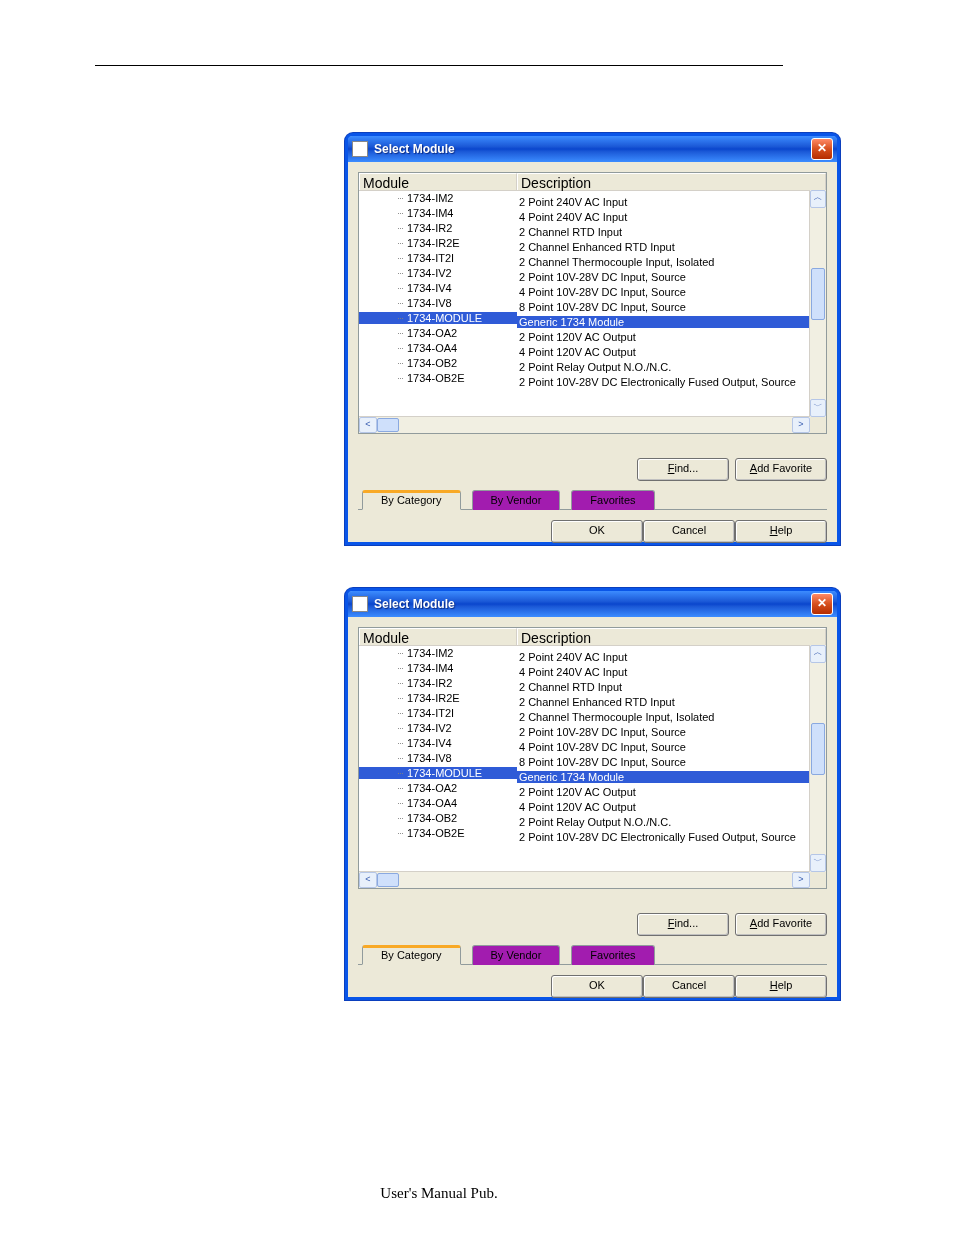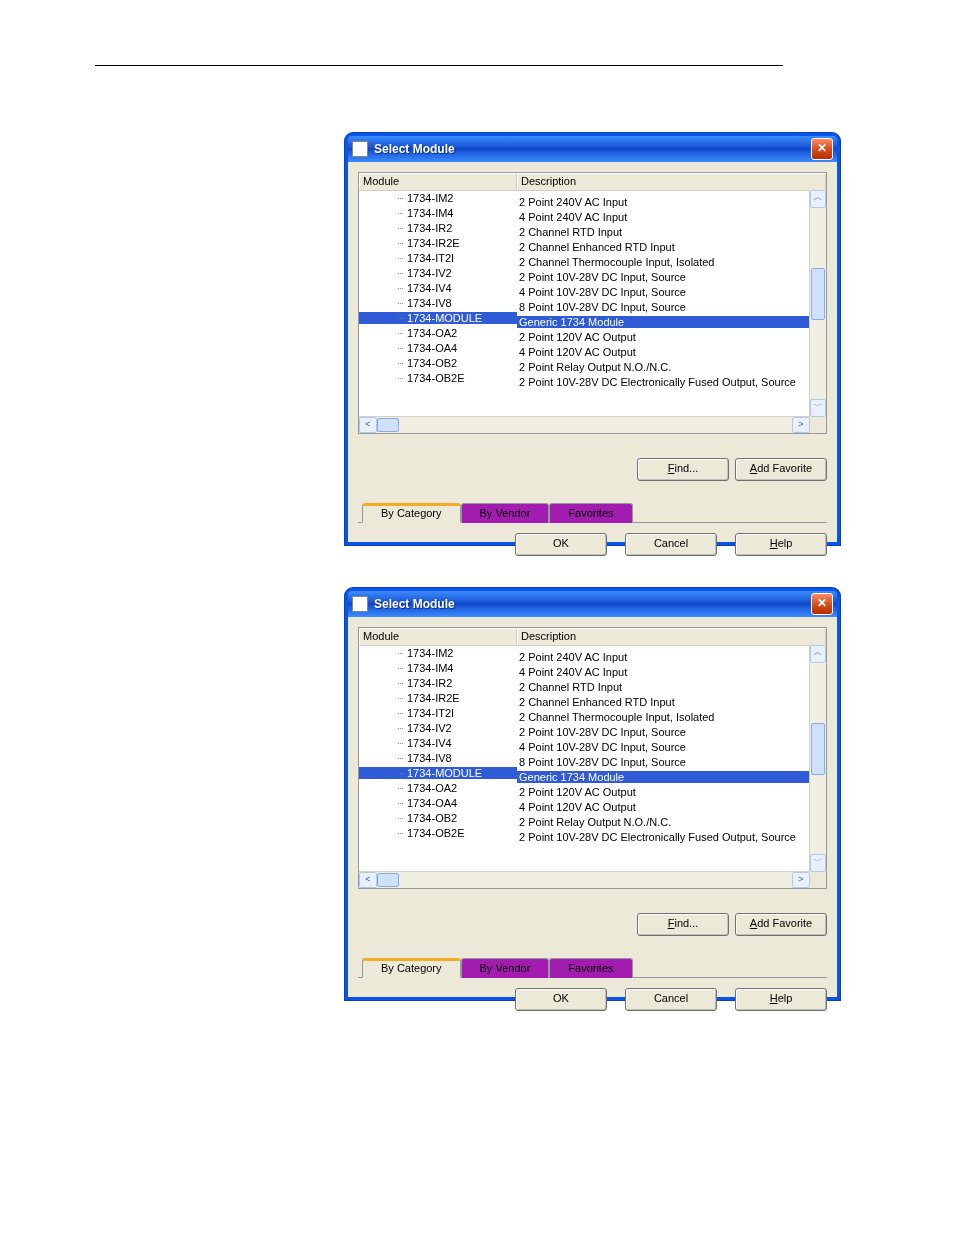--- a/index.html
+++ b/index.html
@@ -86,21 +86,21 @@
     height: 262px;
     box-sizing: border-box;
     position: relative;
     overflow: hidden;
   }
   .list-header {
     display: flex;
     background: #ece9d8;
     border-bottom: 1px solid #d4d0c8;
     height: 17px;
-    font-size: 11px;
+    font-size: 14px;
   }
   .list-header div {
     border-right: 1px solid #d4d0c8;
     border-top: 1px solid #fff;
     border-left: 1px solid #fff;
     padding: 1px 3px 0 3px;
     box-sizing: border-box;
   }
   .col-module { width: 158px; }
   .col-desc   { flex: 1; }
@@ -221,22 +221,22 @@
     font-size: 11px;
     text-align: center;
     line-height: 19px;
     padding: 0 10px;
     cursor: pointer;
   }
   .btn .ul { text-decoration: underline; }
 
   .tab-strip {
     display: flex;
-    margin-top: 21px;
-    gap: 0;
+    margin-top: 8px;
+    gap: 11px;
     border-bottom: 1px solid #919b9c;
     padding-left: 4px;
   }
   .tab {
     padding: 3px 18px;
     border: 1px solid #919b9c;
     border-bottom: none;
     background: #a21caf;
     font-size: 11px;
     border-top-left-radius: 3px;
@@ -248,21 +248,21 @@
   .tab.active {
     background: #ece9d8;
     border-top: 3px solid #f8a926;
     padding-top: 1px;
     border-bottom: 1px solid #ece9d8;
   }
 
   .bottom-row {
     display: flex;
     justify-content: flex-end;
-    gap: 18px;
+    gap: 0;
     margin-top: 10px;
   }
 
   .footer-text {
     position: absolute;
     left: 0; right: 0;
     top: 1185px;
     text-align: center;
     font-family: "Times New Roman", serif;
     font-size: 15px;
@@ -549,13 +549,14 @@
       </div>
 
       <div class="bottom-row">
         <div class="btn">OK</div>
         <div class="btn">Cancel</div>
         <div class="btn"><span class="ul">H</span><span>elp</span></div>
       </div>
     </div>
   </div>
 
+  <div class="footer-text">User's Manual Pub.</div>
 </div>
 
 </body></html>

